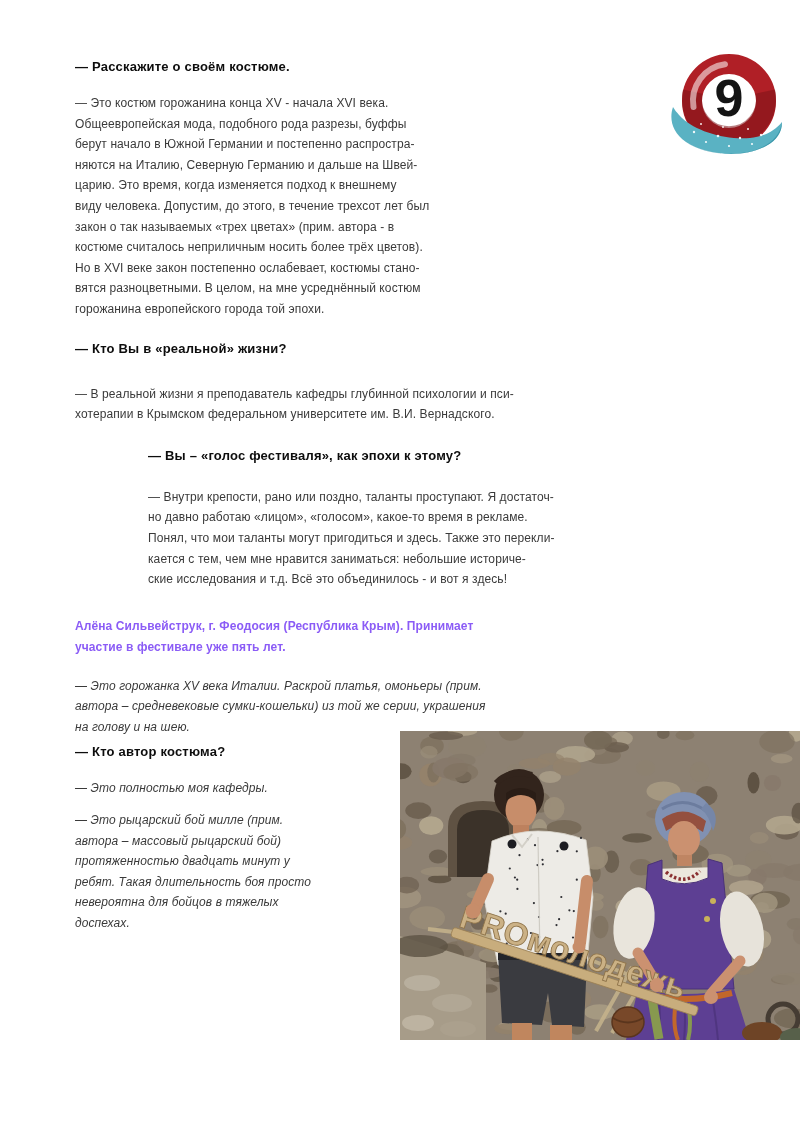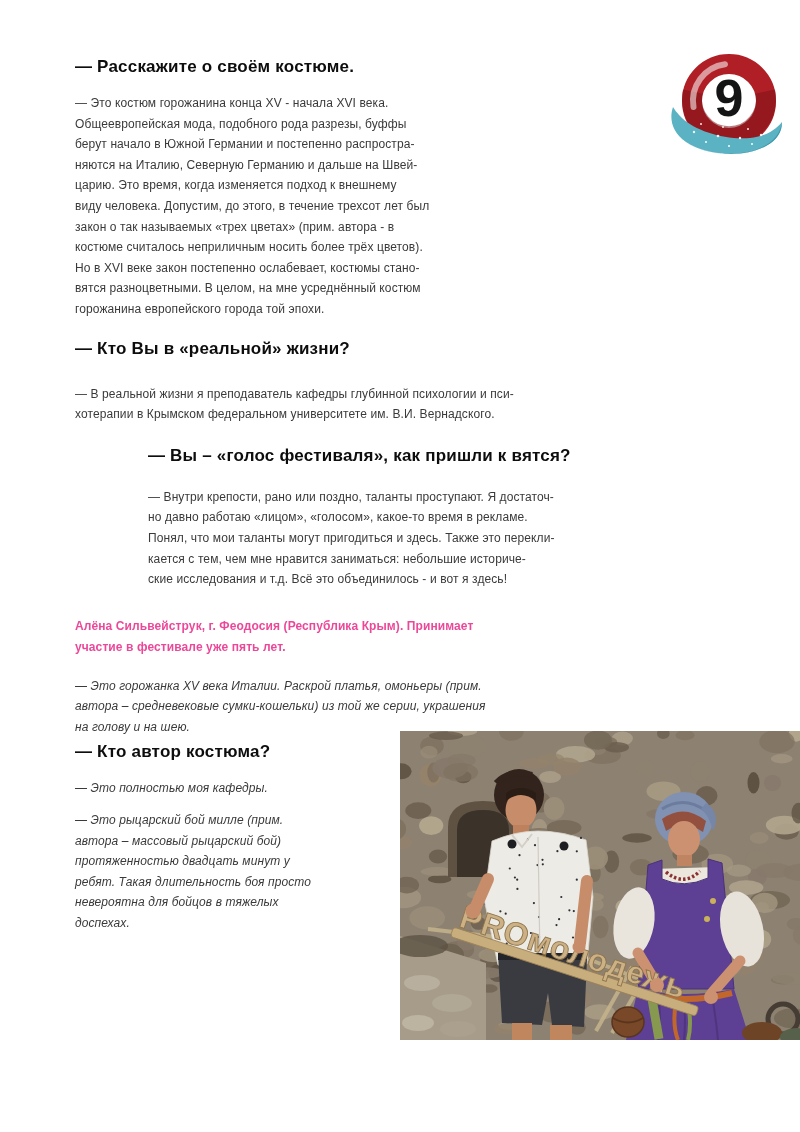--- a/index.html
+++ b/index.html
@@ -2,24 +2,24 @@
 <html><head>
 <meta charset="utf-8">
 <style>
   html,body{margin:0;padding:0;background:#ffffff;}
   .page{
     position:relative; width:800px; height:1132px; background:#ffffff;
     font-family:"Liberation Sans","DejaVu Sans",sans-serif; color:#353535;
     overflow:hidden;
   }
   .content{position:absolute; left:75px; top:56px; width:636px;}
-  .qa-h{font-size:17px; line-height:21px; font-weight:bold; color:#0d0d0d; margin:0; white-space:pre-line; letter-spacing:.2px;}
+  .qa-h{font-size:13px; line-height:21px; font-weight:bold; color:#0d0d0d; margin:0; white-space:pre-line; letter-spacing:.2px;}
   .para{font-size:12px; line-height:20.6px; margin:0; white-space:pre-line; color:#3a3a3a; letter-spacing:.1px;}
   .italic{font-style:italic;}
-  .bold-intro{font-weight:bold; color:#ec4899; line-height:21px;}
+  .bold-intro{font-weight:bold; color:#8b5cf6; line-height:21px;}
   #a-costume{margin-top:16px; width:510px;}
   #q-real-life{margin-top:18px;}
   #a-real-life{margin-top:25px;}
   .indent-block{margin-left:73px; margin-top:20px;}
   #a-voice{margin-top:21px;}
   #intro-alena{margin-top:26px;}
   #q-character{margin-top:15px;}
   #a-character{margin-top:18px;}
   #q-author{margin-top:4px;}
   #a-author{margin-top:16px;}
@@ -72,21 +72,21 @@
 костюме считалось неприличным носить более трёх цветов).
 Но в XVI веке закон постепенно ослабевает, костюмы стано-
 вятся разноцветными. В целом, на мне усреднённый костюм
 горожанина европейского города той эпохи.</p>
 
     <h3 class="qa-h" id="q-real-life">— Кто Вы в «реальной» жизни?</h3>
     <p class="para" id="a-real-life">— В реальной жизни я преподаватель кафедры глубинной психологии и пси-
 хотерапии в Крымском федеральном университете им. В.И. Вернадского.</p>
 
     <div class="indent-block">
-      <h3 class="qa-h" id="q-voice">— Вы – «голос фестиваля», как пришли к вятся?</h3>
+      <h3 class="qa-h" id="q-voice">— Вы – «голос фестиваля», как эпохи к этому?</h3>
       <p class="para" id="a-voice">— Внутри крепости, рано или поздно, таланты проступают. Я достаточ-
 но давно работаю «лицом», «голосом», какое-то время в рекламе.
 Понял, что мои таланты могут пригодиться и здесь. Также это перекли-
 кается с тем, чем мне нравится заниматься: небольшие историче-
 ские исследования и т.д. Всё это объединилось - и вот я здесь!</p>
     </div>
 
     <p class="para bold-intro" id="intro-alena">Алёна Сильвейструк, г. Феодосия (Республика Крым). Принимает
 участие в фестивале уже пять лет.</p>
 

